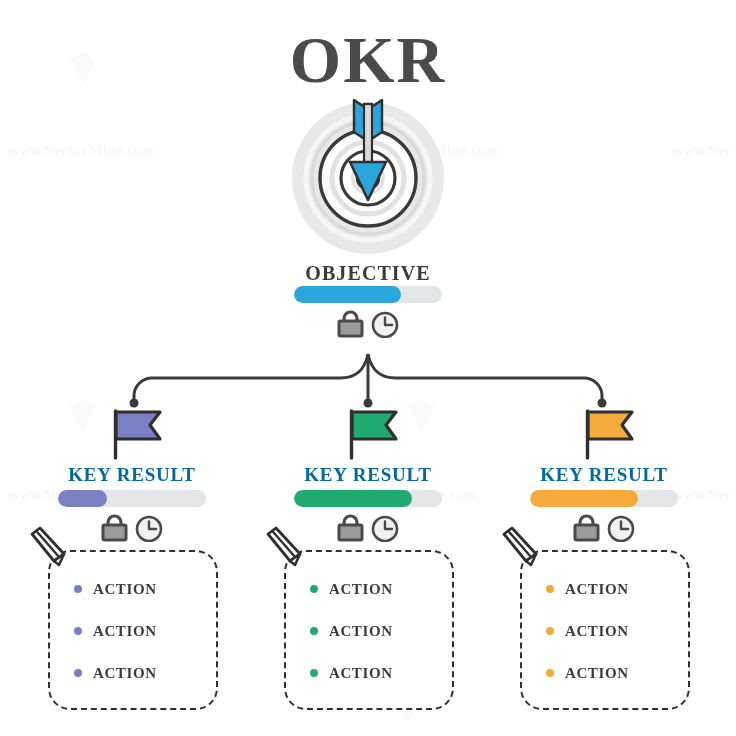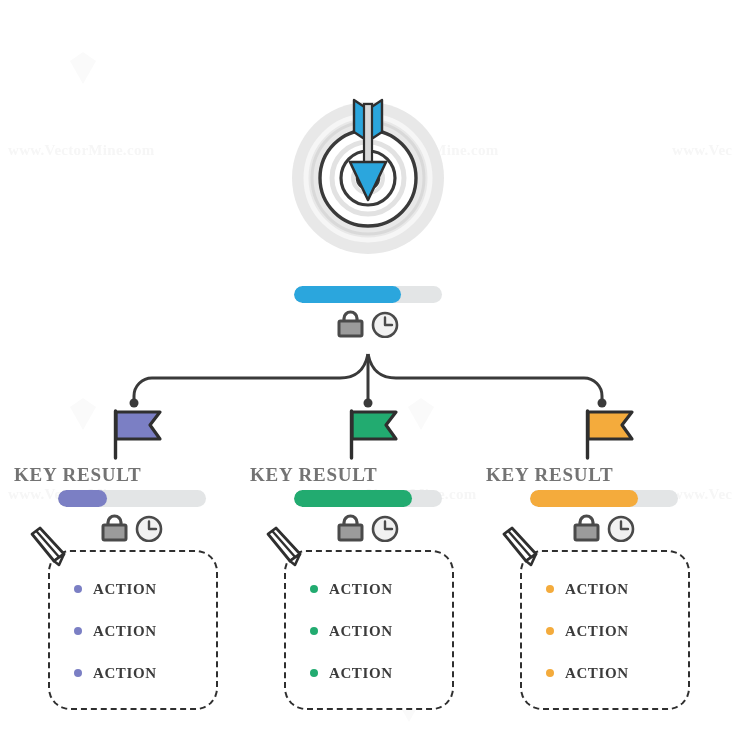--- a/index.html
+++ b/index.html
@@ -133,26 +133,26 @@
     width: 58px;
     height: 52px;
   }
   .flag svg { display: block; }
 
   .kr-label {
     position: absolute;
     left: 0;
     top: 60px;
     width: 236px;
-    text-align: left;
+    text-align: center;
     font-family: "Liberation Serif", serif;
     font-weight: 700;
     font-size: 19px;
     letter-spacing: 0.8px;
-    color: #737373;
+    color: #0369a1;
   }
 
   .bar-kr {
     left: 44px;
     top: 86px;
     width: 148px;
   }
 
   .kr-lockclock {
     left: 83px;
@@ -218,20 +218,21 @@
       <div class="watermark" style="left: 672px; top: 142px;">www.Vec</div>
       <div class="watermark" style="left: 8px; top: 486px;">www.VectorMine.com</div>
       <div class="watermark" style="left: 330px; top: 486px;">www.VectorMine.com</div>
       <div class="watermark" style="left: 672px; top: 486px;">www.Vec</div>
     </div>
   <div class="wm-logo" style="left:70px;  top:52px;"></div>
   <div class="wm-logo" style="left:70px;  top:398px;"></div>
   <div class="wm-logo" style="left:408px; top:398px;"></div>
   <div class="wm-logo" style="left:396px; top:690px;"></div>
 
+  <div class="title">OKR</div>
 
   <div class="target-wrap">
     <svg width="160" height="160" viewBox="0 0 160 160">
       <circle cx="80" cy="82" r="76" fill="#e8e8e8"></circle>
       <circle cx="80" cy="82" r="62" fill="none" stroke="#f6f6f6" stroke-width="5"></circle>
       <circle cx="80" cy="82" r="56" fill="none" stroke="#d9d9d9" stroke-width="3"></circle>
       <circle cx="80" cy="82" r="48" fill="#ffffff" stroke="#3a3a3a" stroke-width="3.4"></circle>
       <circle cx="80" cy="82" r="36" fill="none" stroke="#e2e2e2" stroke-width="5"></circle>
       <circle cx="80" cy="82" r="27" fill="none" stroke="#3a3a3a" stroke-width="3.2"></circle>
       <circle cx="80" cy="82" r="15" fill="none" stroke="#e2e2e2" stroke-width="4"></circle>
@@ -239,20 +240,21 @@
 
       <path d="M66 4 L78 12 L78 44 L66 36 Z" fill="#2ba6dd" stroke="#2f2f2f" stroke-width="2.4" stroke-linejoin="round"></path>
       <path d="M94 4 L82 12 L82 44 L94 36 Z" fill="#2ba6dd" stroke="#2f2f2f" stroke-width="2.4" stroke-linejoin="round"></path>
 
       <rect x="76" y="8" width="8" height="82" fill="#d9d9d9" stroke="#2f2f2f" stroke-width="2.2"></rect>
 
       <path d="M62 66 L98 66 L80 104 Z" fill="#2ba6dd" stroke="#2f2f2f" stroke-width="2.6" stroke-linejoin="round"></path>
     </svg>
   </div>
 
+  <div class="objective-label">OBJECTIVE</div>
 
   <div class="bar bar-objective" style="background: rgb(227, 229, 230);">
     <div class="bar-fill" id="objective-fill" style="width: 72%; background: rgb(43, 166, 221);"></div>
   </div>
 
   <div class="lockclock" style="left:333px; top:310px;">
     <svg width="70" height="28" viewBox="0 0 70 28">
 
       <path d="M11 11 v-2.5 a6.5 6.5 0 0 1 13 0 V11" fill="none" stroke="#4a4a4a" stroke-width="3.2"></path>
       <rect x="6" y="11" width="23" height="15" rx="1.5" fill="#9b9b9b" stroke="#4a4a4a" stroke-width="3"></rect>

